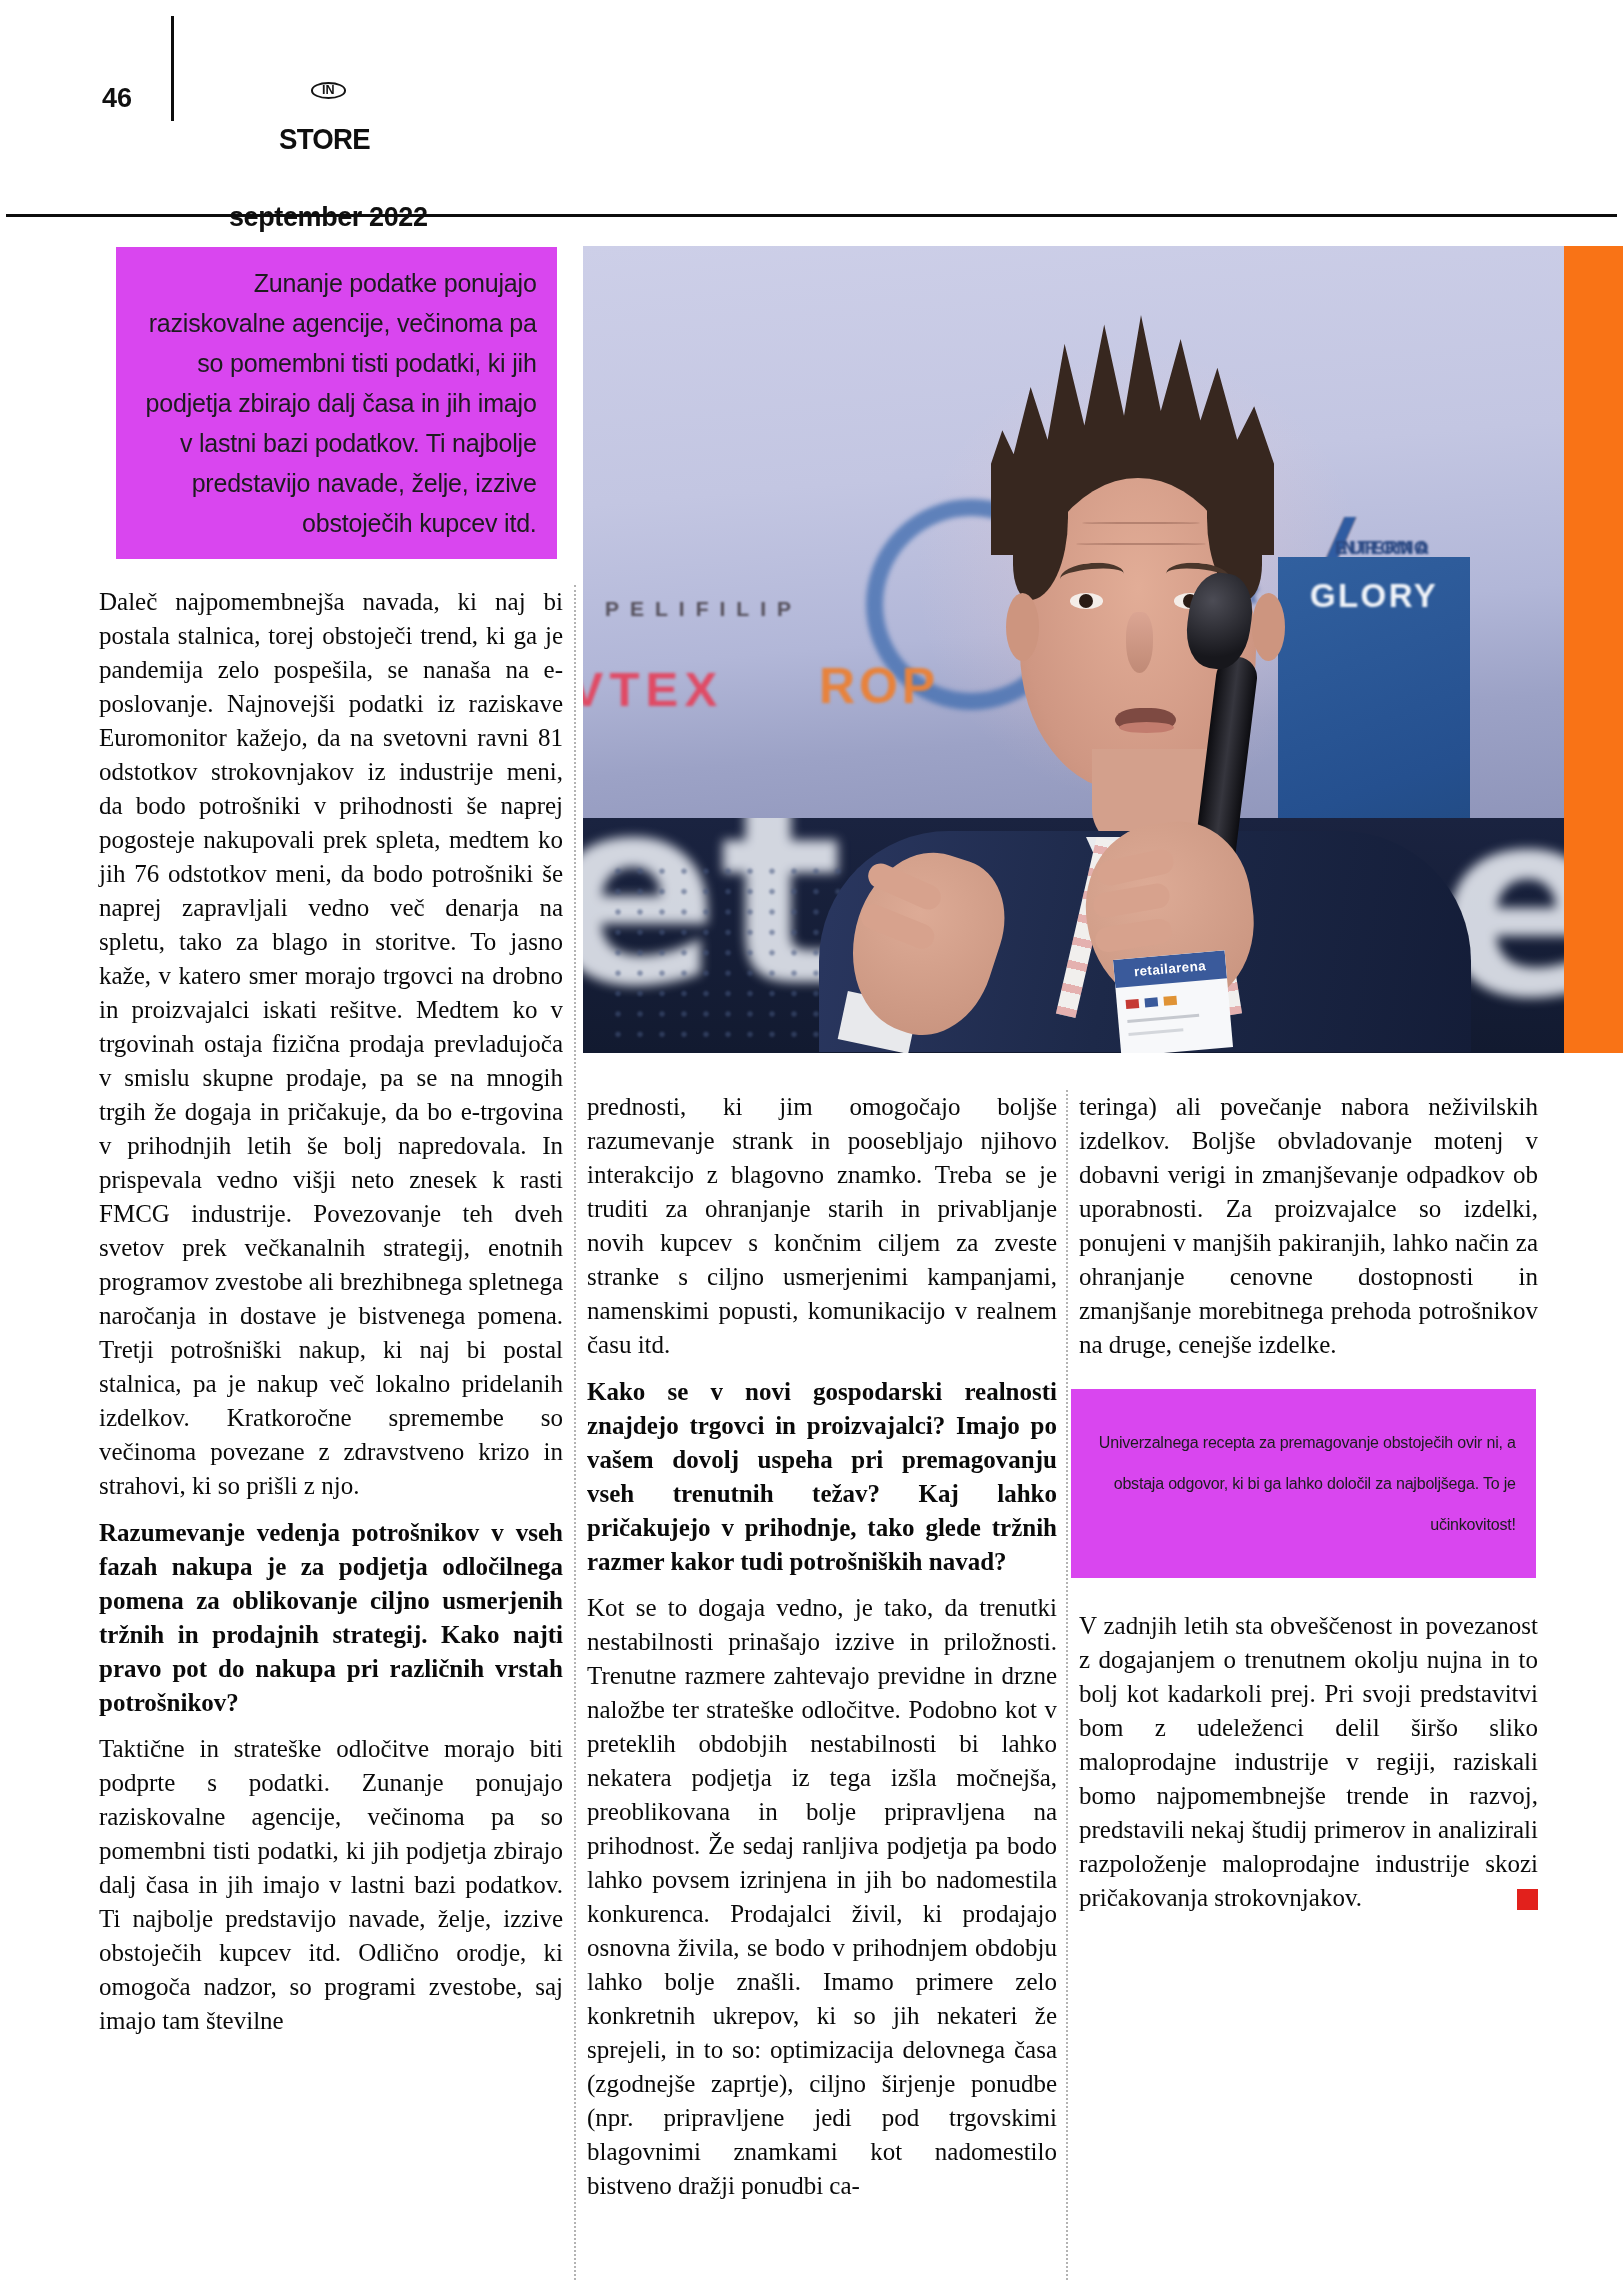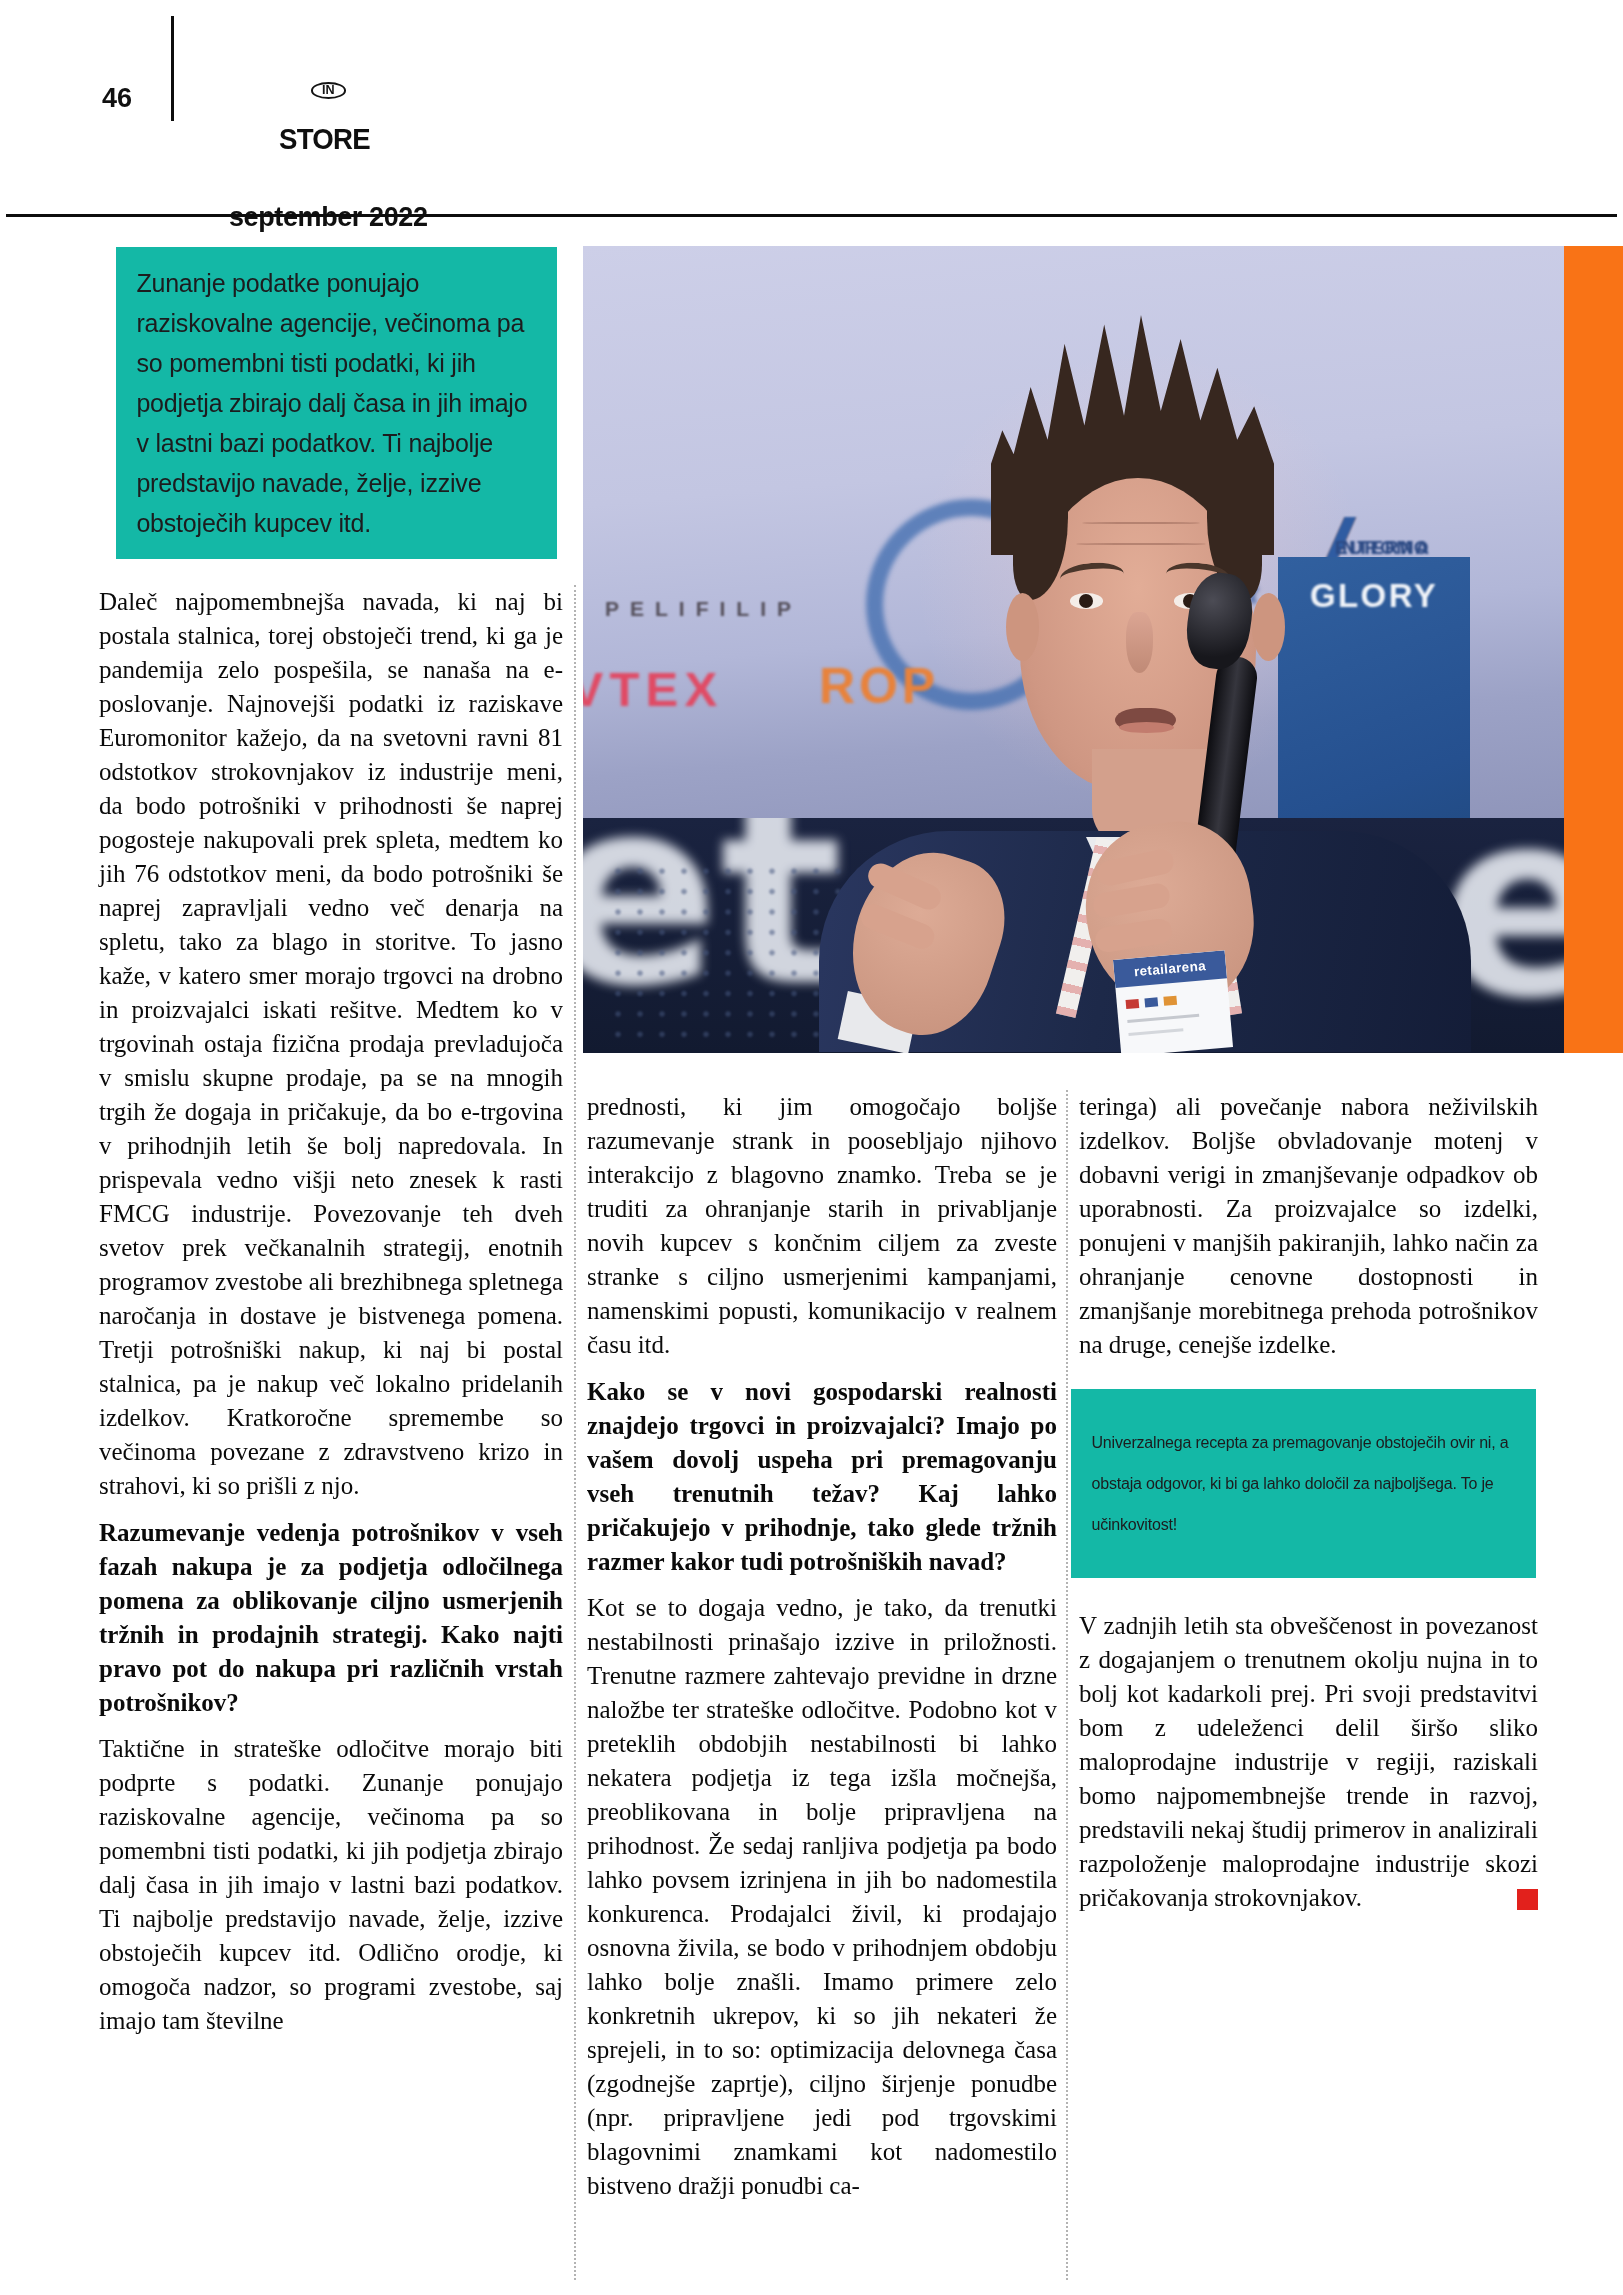--- a/index.html
+++ b/index.html
@@ -16,21 +16,21 @@
   .brand-name{font:800 30px/1 "Liberation Sans","DejaVu Sans",sans-serif;color:#0f0f0f;letter-spacing:-0.8px;transform:scaleX(.92);transform-origin:left center;}
   .red-dots{width:0;height:30px;border-left:3.1px dotted #de2a2a;}
   .issue-date{font:700 27px/1 "Liberation Sans","DejaVu Sans",sans-serif;color:#101010;letter-spacing:-0.4px;}
   .site-url{font:400 27px/1 "Liberation Sans","DejaVu Sans",sans-serif;color:#171717;letter-spacing:-0.4px;text-align:center;}
   
   .section-title{position:absolute;left:97px;top:118px;}
   .section-title span{display:inline-block;font:700 52px/1.1 "Liberation Serif","DejaVu Serif",serif;color:#0c0c0c;
     letter-spacing:-1.6px;transform:scaleX(.86) scaleY(1.05);transform-origin:left top;}
   .title-rule{position:absolute;left:6.3px;top:214px;width:1611px;height:3.1px;background:#0d0d0d;}
   
-  .quote-box{background:#14b8a6;color:#1c1c1e;text-align:left;
+  .quote-box{background:#d946ef;color:#1c1c1e;text-align:right;
     font-family:"Liberation Sans","DejaVu Sans",sans-serif;}
   .quote-1{position:absolute;left:116px;top:247px;width:441px;height:312px;
     padding:15.7px 20.4px;box-sizing:border-box;font-size:25px;line-height:40px;letter-spacing:-0.2px;}
   .quote-2{width:465px;margin:27px 0 31px -7.9px;padding:33px 20.4px;box-sizing:border-box;
     font-size:16px;line-height:41px;letter-spacing:-0.2px;}
   
   .col{position:absolute;text-align:justify;font-size:25px;line-height:34px;}
   .col p{margin:0 0 12.6px 0;}
   .col p.q{font-weight:700;}
   #col1{left:99px;top:585px;width:464px;}

